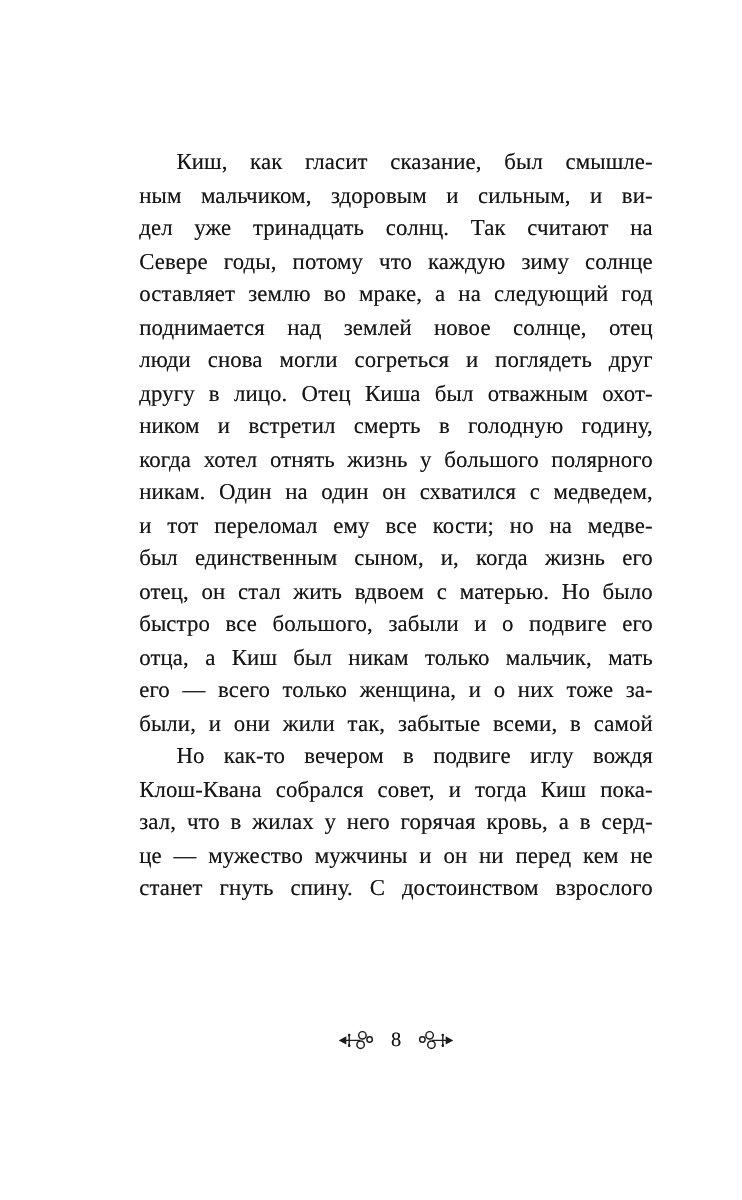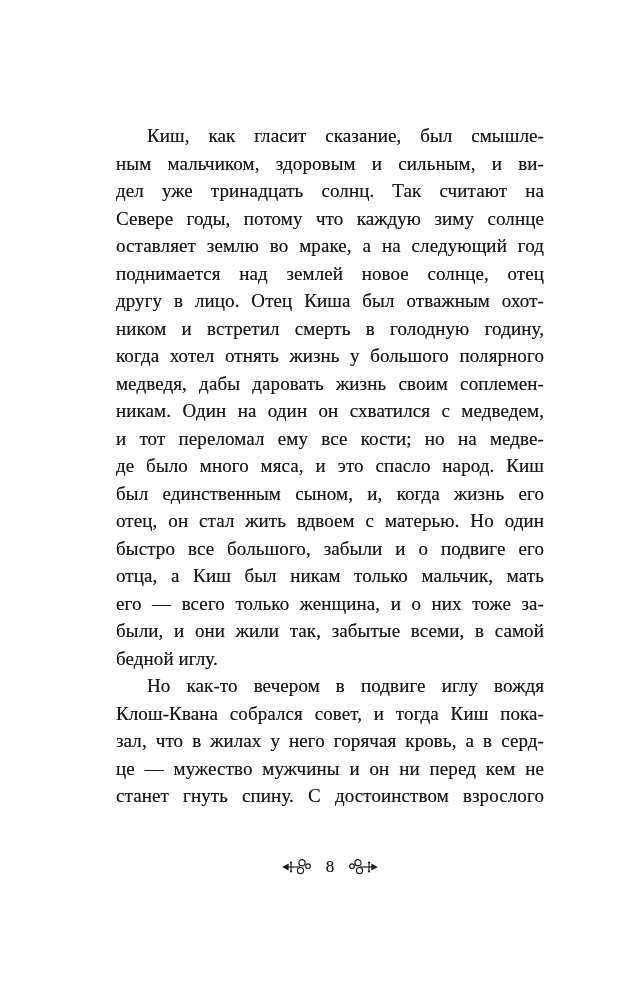--- a/index.html
+++ b/index.html
@@ -68,34 +68,32 @@
 <div class="page">
 
   <div class="text-block">
 
   <div class="line indent">Киш, как гласит сказание, был смышле-</div>
       <div class="line">ным мальчиком, здоровым и сильным, и ви-</div>
       <div class="line">дел уже тринадцать солнц. Так считают на</div>
       <div class="line">Севере годы, потому что каждую зиму солнце</div>
       <div class="line">оставляет землю во мраке, а на следующий год</div>
       <div class="line">поднимается над землей новое солнце, отец</div>
+      <div class="line">люди снова могли согреться и поглядеть друг</div>
       <div class="line">другу в лицо. Отец Киша был отважным охот-</div>
       <div class="line">ником и встретил смерть в голодную годину,</div>
       <div class="line">когда хотел отнять жизнь у большого полярного</div>
-      <div class="line">медведя, дабы даровать жизнь своим соплемен-</div>
       <div class="line">никам. Один на один он схватился с медведем,</div>
       <div class="line">и тот переломал ему все кости; но на медве-</div>
-      <div class="line">де было много мяса, и это спасло народ. Киш</div>
       <div class="line">был единственным сыном, и, когда жизнь его</div>
-      <div class="line">отец, он стал жить вдвоем с матерью. Но один</div>
+      <div class="line">отец, он стал жить вдвоем с матерью. Но было</div>
       <div class="line">быстро все большого, забыли и о подвиге его</div>
       <div class="line">отца, а Киш был никам только мальчик, мать</div>
       <div class="line">его — всего только женщина, и о них тоже за-</div>
       <div class="line">были, и они жили так, забытые всеми, в самой</div>
-      <div class="line para-end">бедной иглу.</div>
       <div class="line indent">Но как-то вечером в подвиге иглу вождя</div>
       <div class="line">Клош-Квана собрался совет, и тогда Киш пока-</div>
       <div class="line">зал, что в жилах у него горячая кровь, а в серд-</div>
       <div class="line">це — мужество мужчины и он ни перед кем не</div>
       <div class="line">станет гнуть спину. С достоинством взрослого</div>
     </div>
 
   <div class="footer">
     <span class="fleuron">
       <svg width="29" height="17" viewBox="0 0 29 17" xmlns="http://www.w3.org/2000/svg">

